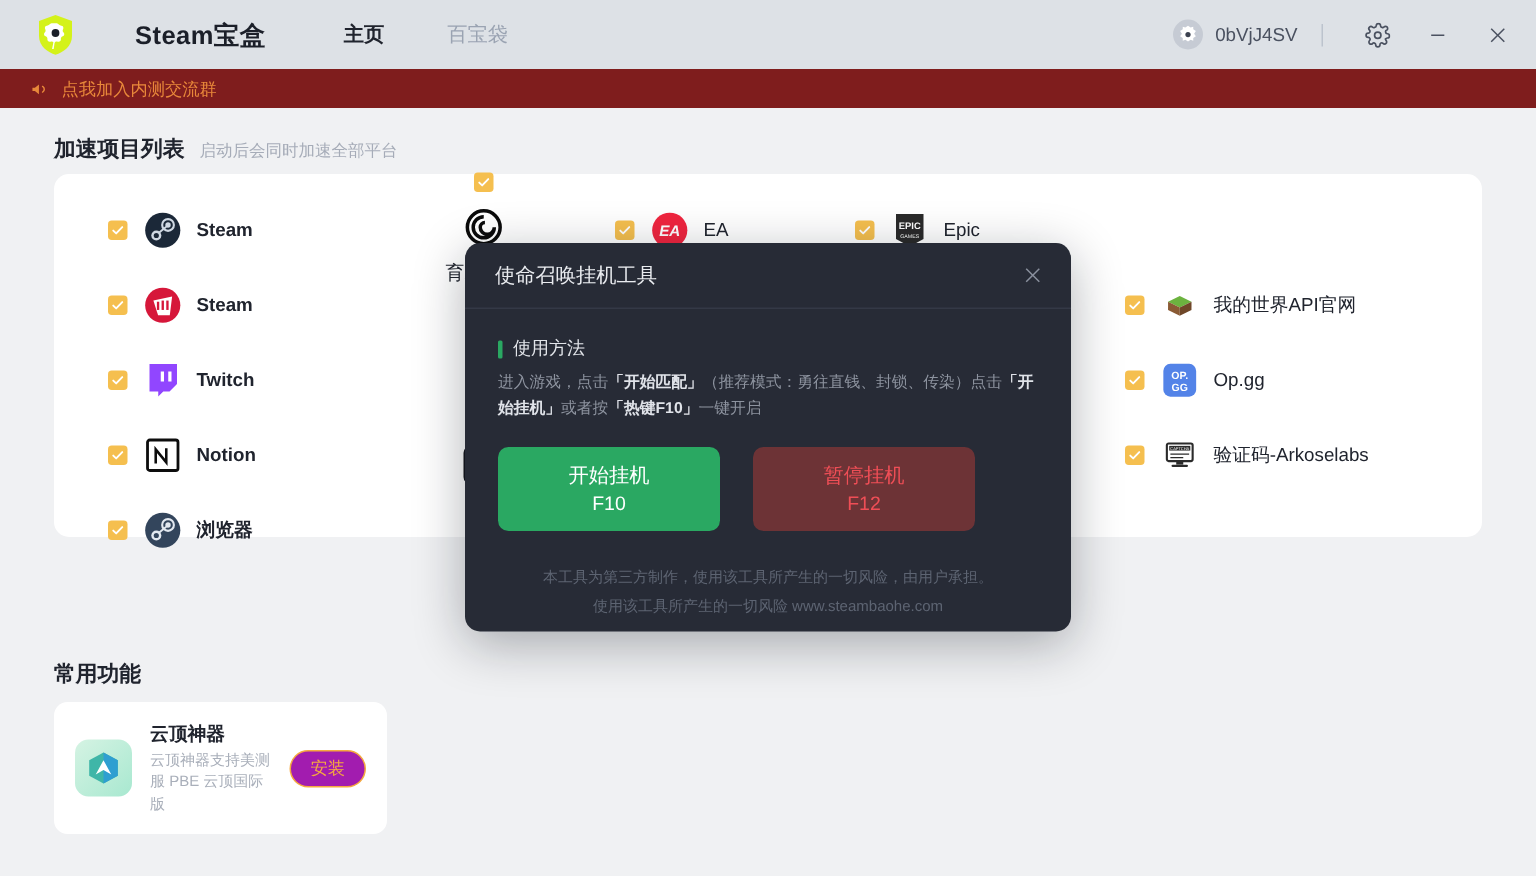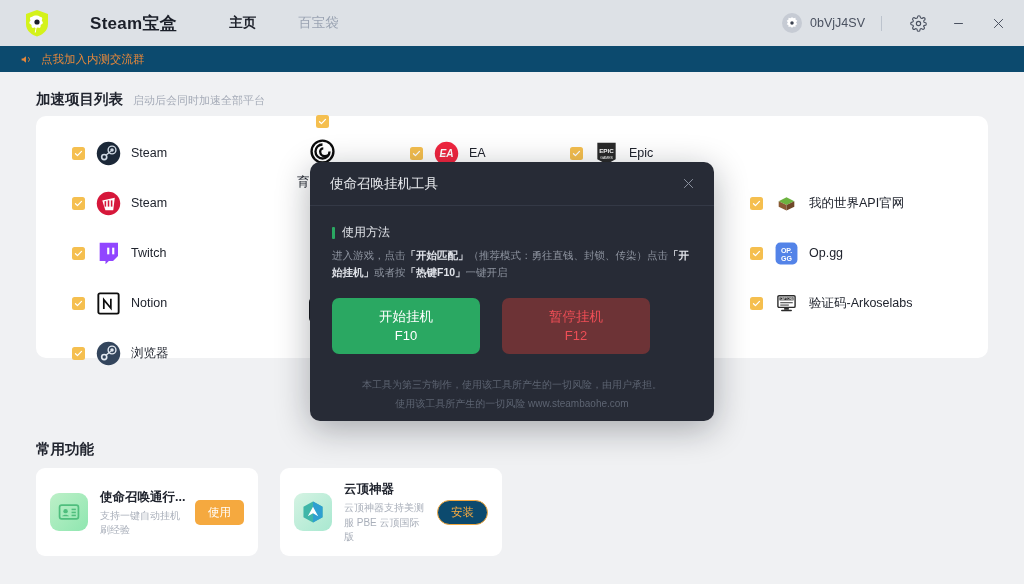--- a/index.html
+++ b/index.html
@@ -40,21 +40,21 @@
   .tb-divider { width: 1px; height: 15px; background: #bcc3cd; margin: 0 16px; }
   .tb-btn {
     width: 40px; height: 46px; display: flex; align-items: center; justify-content: center;
     color: #4a5160;
   }
   .tb-btn.close { margin-right: 6px; }
 
   
   .notice {
     position: absolute; left: 0; top: 46px; width: 1024px; height: 26px;
-    background: #0c4a6e; display: flex; align-items: center;
+    background: #7f1d1d; display: flex; align-items: center;
   }
   .notice-ico { margin-left: 20px; color: #e8883a; display: flex; }
   .notice-text { margin-left: 8px; font-size: 11.5px; color: #e8883a; }
 
   
   .sec-head {
     position: absolute; left: 36px; top: 90px;
     display: flex; align-items: baseline; gap: 10px;
   }
   .sec-title { font-size: 14.5px; font-weight: bold; color: #20242e; }
@@ -65,21 +65,21 @@
     background: #ffffff; border-radius: 10px;
   }
   .grid {
     position: absolute; inset: 0; padding: 12px 0 0 0;
   }
   .row { display: flex; height: 50px; align-items: center; }
   .cell {
     display: flex; align-items: center; gap: 10px;
     box-sizing: border-box;
   }
-  .cell.c1 { width: 198px; padding-left: 36px; }
+  .cell.c1 { width: 198px; padding-left: 36px; font-weight: bold; }
   .cell.c2 { width: 176px; flex-direction: column; }
   .cell.c3 { width: 160px; }
   .cell.c4 { width: 180px; }
   .cell.c5 { width: 220px; }
   .cb {
     width: 13px; height: 13px; border-radius: 2.5px; background: #f5bf4f;
     display: flex; align-items: center; justify-content: center; flex: none;
   }
   .cb svg { display: block; }
   .ico {
@@ -108,21 +108,21 @@
   .card-desc {
     font-size: 10px; color: #a9afba; line-height: 1.45; margin-top: 3px;
     max-width: 104px;
   }
   .btn-solid {
     background: #f5a93f; color: #fff; font-size: 11.5px;
     border: none; border-radius: 5px; padding: 5px 13px; cursor: pointer;
     white-space: nowrap; font-family: inherit;
   }
   .btn-outline {
-    background: #0c4a6e; color: #f5a93f; font-size: 11.5px;
+    background: #a21caf; color: #f5a93f; font-size: 11.5px;
     border: 1px solid #f5a93f; border-radius: 13px; padding: 4px 13px; cursor: pointer;
     white-space: nowrap; font-family: inherit;
   }
 
   
   .modal {
     position: absolute; left: 310px; top: 162px; width: 404px; height: 259px;
     background: #272b36; border-radius: 10px;
     box-shadow: 0 8px 34px rgba(10,14,25,.32);
     overflow: hidden;
@@ -514,37 +514,20 @@
       </div>
 
     </div>
   </div>
 
   <div class="sec-head2">
     <span class="sec-title">常用功能</span>
   </div>
 
   <div class="cards">
-    <div class="card">
-      <span class="card-ico" style="background:linear-gradient(135deg,#bdf0c8,#8fe6b0);">
-        <svg width="24" height="24" viewBox="0 0 28 28">
-            <rect x="3" y="6" width="22" height="16" rx="2.5" fill="none" stroke="#4fbe7d" stroke-width="2"></rect>
-            <circle cx="10" cy="13" r="2.6" fill="#4fbe7d"></circle>
-            <path d="M6 19 c1.2 -2.4 6.6 -2.4 8 0" fill="#4fbe7d"></path>
-            <line x1="17" y1="11" x2="22" y2="11" stroke="#4fbe7d" stroke-width="1.8"></line>
-            <line x1="17" y1="14.5" x2="22" y2="14.5" stroke="#4fbe7d" stroke-width="1.8"></line>
-            <line x1="17" y1="18" x2="22" y2="18" stroke="#4fbe7d" stroke-width="1.8"></line>
-          </svg>
-      </span>
-      <span class="card-txt">
-        <span class="card-title">使命召唤通行...</span>
-        <span class="card-desc" style="display:block;">支持一键自动挂机刷经验</span>
-      </span>
-      <button class="btn-solid">使用</button>
-    </div>
 
     <div class="card">
       <span class="card-ico" style="background:linear-gradient(135deg,#d5f3e3,#a8e8d0);">
         <svg width="26" height="26" viewBox="0 0 30 30">
             <path d="M15 3 L26 9 V21 L15 27 L4 21 V9 Z" fill="#3fb6a8"></path>
             <path d="M15 3 L26 9 V21 L15 27 Z" fill="#2f9fd1"></path>
             <path d="M9 20 L15 9 L21 20 L15 16.5 Z" fill="#ffffff"></path>
           </svg>
       </span>
       <span class="card-txt">

